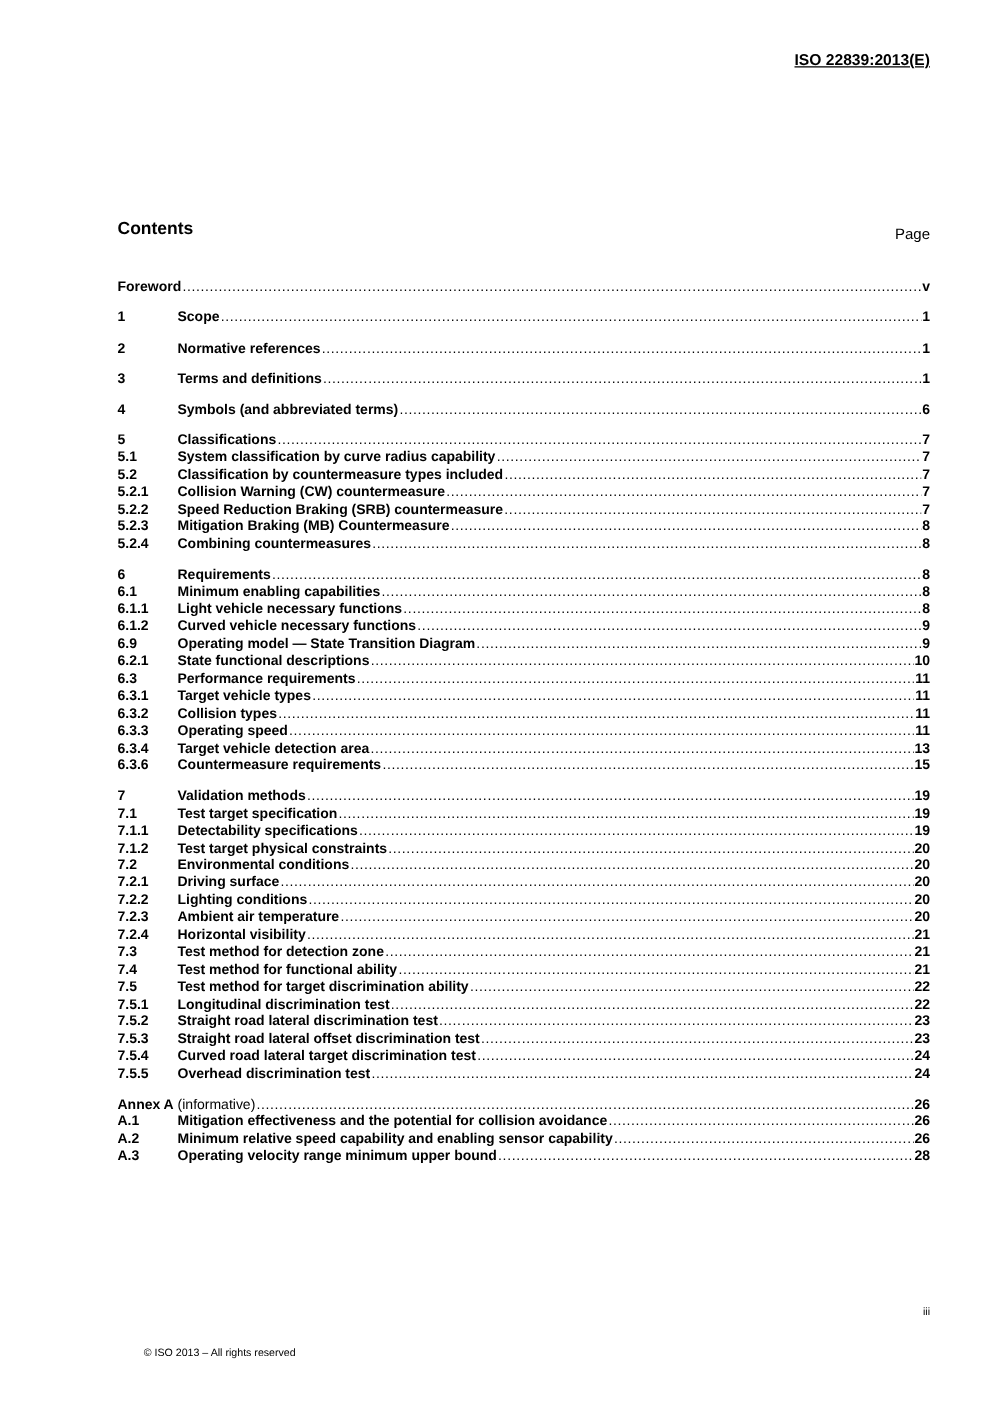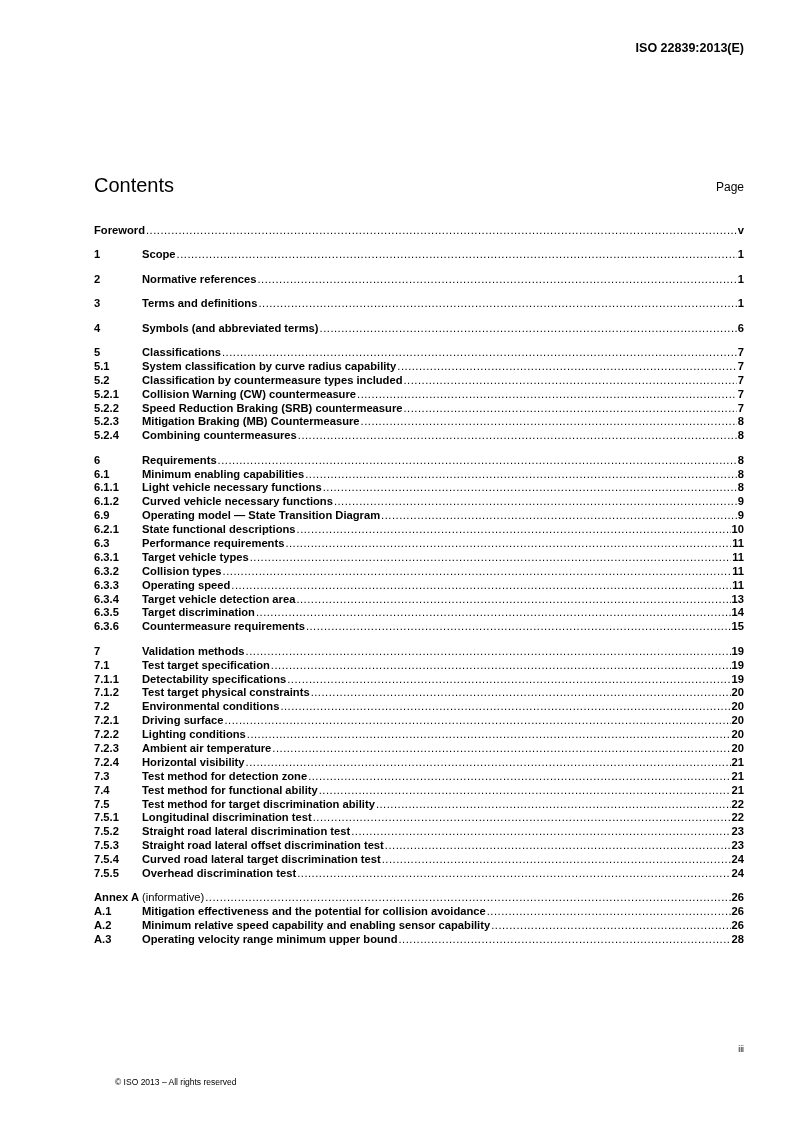--- a/index.html
+++ b/index.html
@@ -1,19 +1,19 @@
 <!DOCTYPE html>
 <html><head>
 <meta charset="utf-8">
 <style>
   html, body { margin:0; padding:0; background:#ffffff; }
   body { width:793px; height:1122px; position:relative; overflow:hidden;
          font-family:"Liberation Sans", sans-serif; color:#000; }
-  .doc-id { position:absolute; right:49px; top:41px; font-size:12.5px; font-weight:bold; }
-  .contents-title { position:absolute; left:94px; top:174px; font-size:20px; font-weight:normal; }
+  .doc-id { position:absolute; right:49px; top:41px; font-size:12.5px; font-weight:bold;text-decoration:underline; }
+  .contents-title { position:absolute; left:94px; top:174px; font-size:14px; font-weight:bold; }
   .page-label { position:absolute; right:49px; top:180px; font-size:12px; }
   .toc { position:absolute; left:94px; top:224px; width:650px; }
   .row { display:flex; align-items:baseline; font-size:11.2px; font-weight:bold; line-height:13.9px; height:13.9px; }
   .row.gap { margin-top:10.5px; }
   .num { width:48px; flex:none; white-space:nowrap; }
   .title { white-space:nowrap; flex:none; }
   .title .norm { font-weight:normal; }
   .dots { flex:1 1 auto; overflow:hidden; white-space:nowrap; font-weight:normal; margin:0 1px; letter-spacing:0.5px; }
   .dots::after { content:"................................................................................................................................................................................................................................"; }
   .pg { flex:none; white-space:nowrap; text-align:right; }
@@ -160,26 +160,20 @@
       <span class="dots"></span>
       <span class="pg">11</span>
     </div>
     <div class="row">
       <span class="num">6.3.4</span>
       <span class="title"><span>Target vehicle detection area</span></span>
       <span class="dots"></span>
       <span class="pg">13</span>
     </div>
     <div class="row">
-      <span class="num">6.3.5</span>
-      <span class="title"><span>Target discrimination</span></span>
-      <span class="dots"></span>
-      <span class="pg">14</span>
-    </div>
-    <div class="row">
       <span class="num">6.3.6</span>
       <span class="title"><span>Countermeasure requirements</span></span>
       <span class="dots"></span>
       <span class="pg">15</span>
     </div>
     <div class="row gap">
       <span class="num">7</span>
       <span class="title"><span>Validation methods</span></span>
       <span class="dots"></span>
       <span class="pg">19</span>

